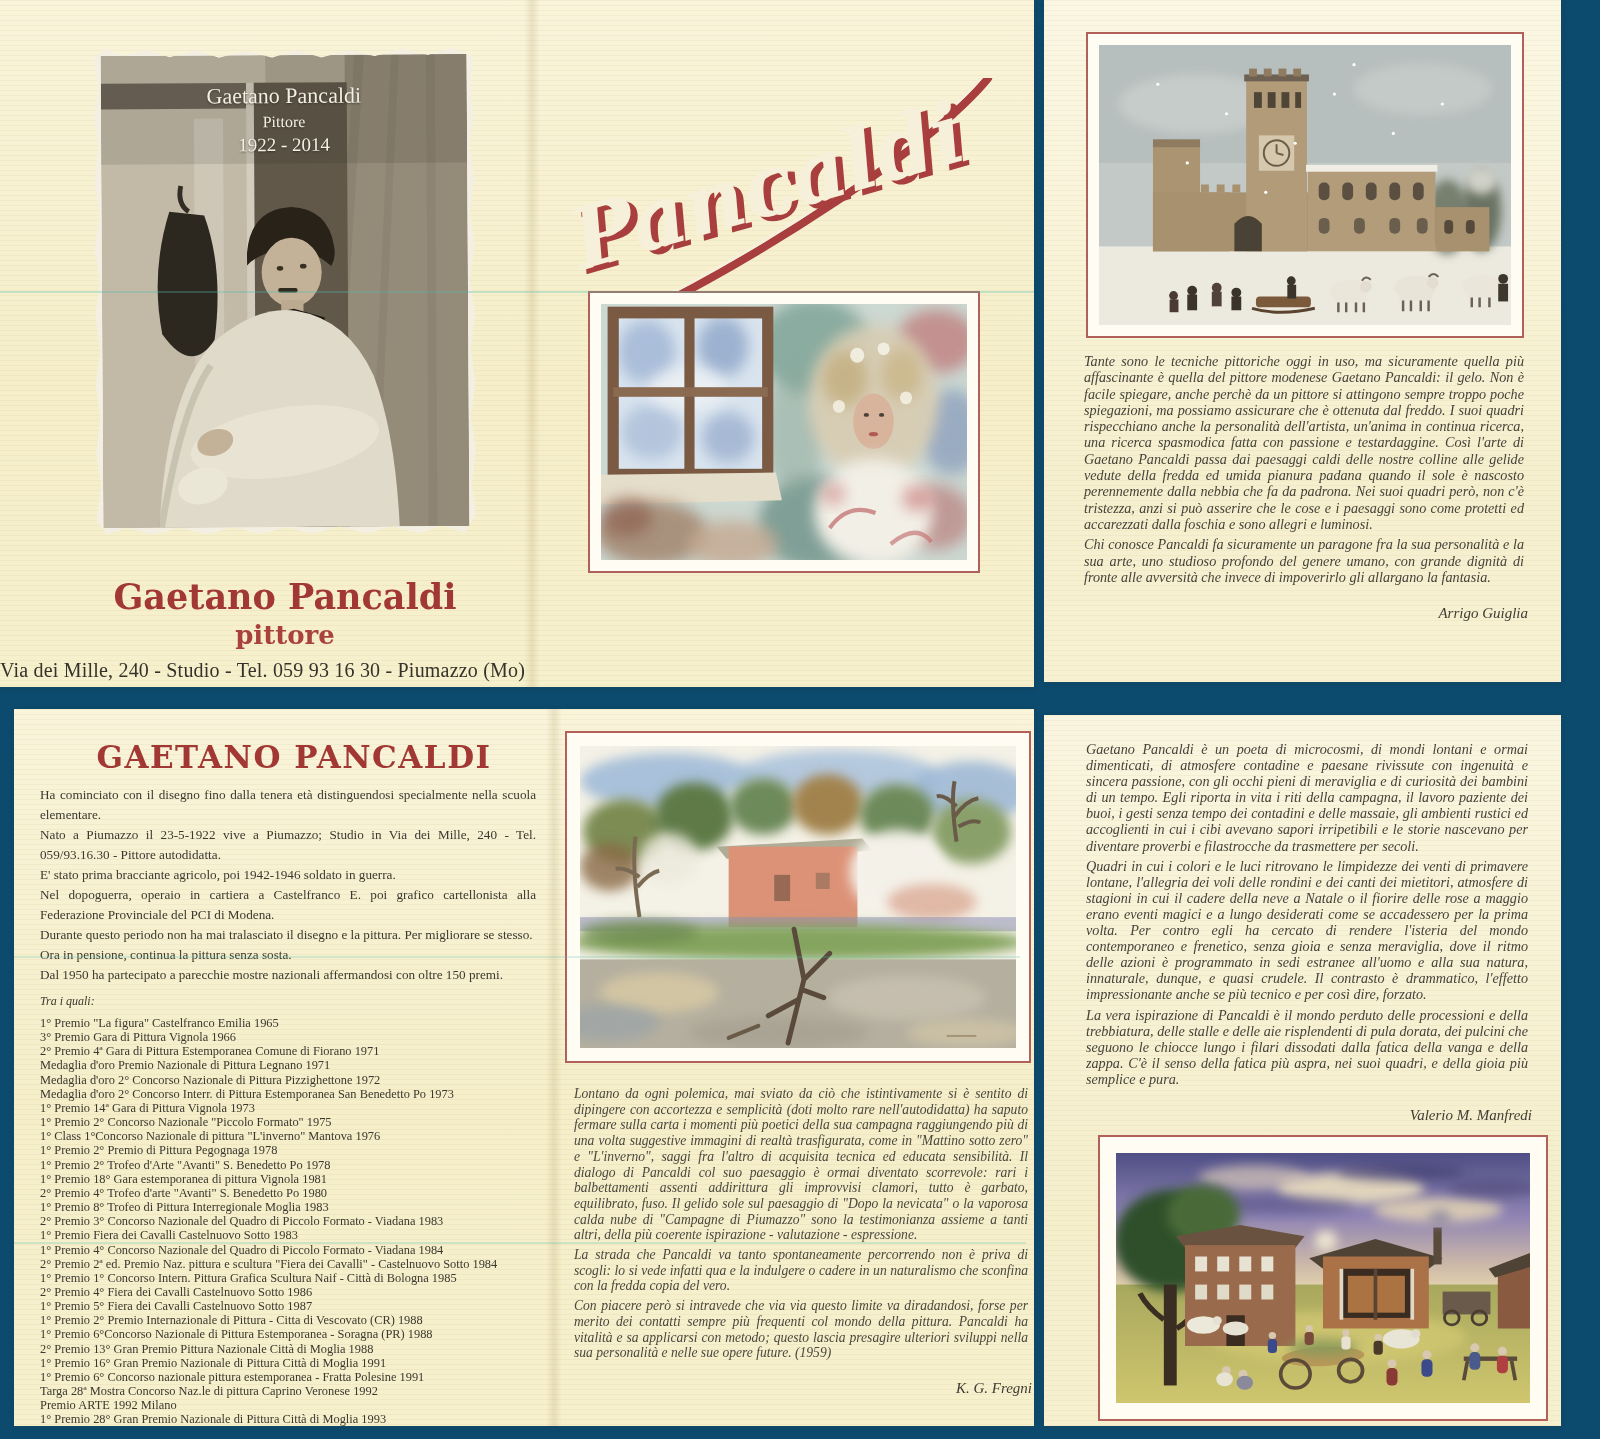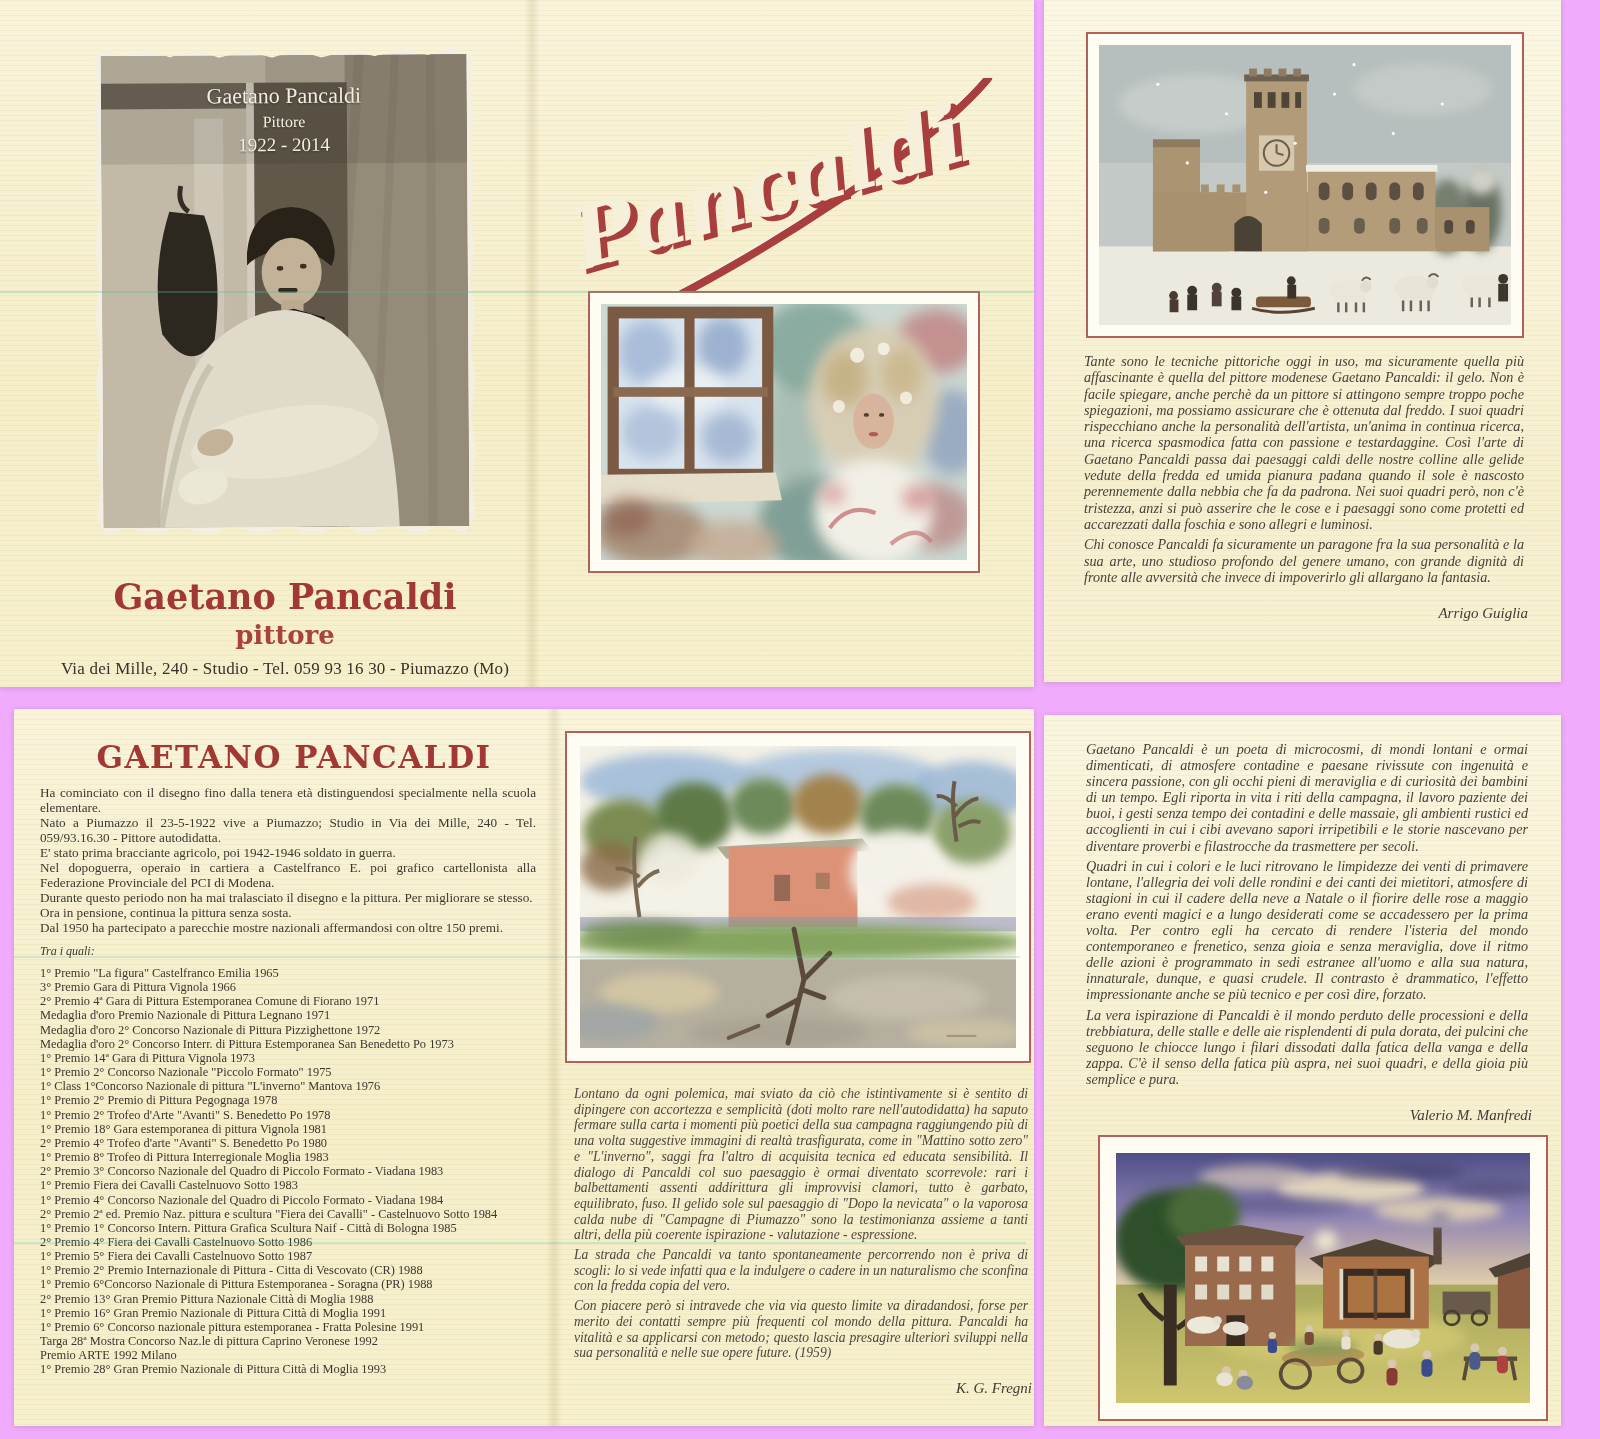--- a/index.html
+++ b/index.html
@@ -1,17 +1,17 @@
 <!DOCTYPE html>
 <html><head>
 <meta charset="utf-8">
 <style>
   * { margin:0; padding:0; box-sizing:border-box; }
   html,body { background:#fafaf6; }
-  .page { position:relative; width:1600px; height:1439px; background:#f0abfc; overflow:hidden;
+  .page { position:relative; width:1600px; height:1439px; background:#0c4a6e; overflow:hidden;
           font-family:"Liberation Serif","DejaVu Serif",serif; }
 
   
   .sheet { position:absolute; box-shadow:0 1px 5px rgba(60,50,20,.18);
     background-image:
       repeating-linear-gradient(180deg, rgba(185,165,115,.10) 0 1px, rgba(255,255,255,0) 1px 5px),
       linear-gradient(180deg,#f9f4da 0%,#f5eec9 55%,#f7f0cd 100%); }
   .sheet.tl { left:0;    top:5;   width:1034px; height:687px; }
   .sheet.tr { left:1044px; top:8;   width:517px;  height:682px;
     background-image:
@@ -36,22 +36,22 @@
     color:#f2efe4; text-shadow:0 1px 2px rgba(30,25,15,.55); line-height:1.35; }
   .photo-caption .cap-name  { font-size:22px; }
   .photo-caption .cap-role  { font-size:16px; }
   .photo-caption .cap-years { font-size:19px; }
 
   
   .tl-title   { position:absolute; left:0; top:576px; width:570px; text-align:center;
                 color:#a23834; font-weight:bold; font-size:35px; font-family:"DejaVu Serif",serif; }
   .tl-sub     { position:absolute; left:0; top:620px; width:570px; text-align:center;
                 color:#a9413c; font-weight:bold; font-size:26px; font-family:"DejaVu Serif",serif; }
-  .tl-address { position:absolute; left:0; top:659px; width:570px; text-align:center;
-                color:#34322b; font-size:17px; letter-spacing:.2px; }
+  .tl-address { position:absolute; left:0; top:659px; width:570px; text-align:left;
+                color:#34322b; font-size:20px; letter-spacing:.2px; }
 
   
   .frame { position:absolute; background:#fffdf3; border:2px solid #b2605a; padding:11px; }
   .frame svg { display:block; width:100%; height:100%; }
   .frame.f-sig  { left:588px; top:291px; width:392px; height:282px; }
   .frame.f-cast { left:42px;  top:32px;  width:438px; height:306px; }
   .frame.f-wat  { left:551px; top:22px;  width:466px; height:332px; padding:13px; }
   .frame.f-farm { left:54px;  top:420px; width:450px; height:286px; padding:16px; }
 
   
@@ -64,21 +64,21 @@
   .quote-tr  { left:36px;  top:349px; width:448px; font-size:14.2px; line-height:16.3px; }
   .quote-mid { left:556px; top:373px; width:462px; font-size:13.6px; line-height:15.7px; color:#4a473e; }
   .quote-br  { left:38px;  top:22px;  width:450px; font-size:14.2px; line-height:16.1px; }
   .sig-line { text-align:right; font-style:italic; margin-top:20px; font-size:15px; color:#3f3c34; }
 
   
   .bl-title { position:absolute; left:0; top:30px; width:560px; text-align:center;
               color:#a23834; font-weight:bold; font-size:31px; letter-spacing:1.5px;
               font-family:"DejaVu Serif",serif; }
   .bio-col { position:absolute; left:26px; top:76px; width:496px; color:#3b382f; }
-  .bio-line { font-size:13.2px; line-height:15px; text-align:justify; }
+  .bio-line { font-size:13.2px; line-height:20px; text-align:justify; }
   .list-intro { text-align:left; font-style:italic; font-size:12px; margin:9px 0 7px 0; color:#3b382f; }
   .prize-line { font-size:12.4px; line-height:14.15px; white-space:nowrap; }
 </style>
 </head>
 <body>
 
 <div class="page">
 
   <div class="sheet tl">
     <div class="crease" style="left:524px"></div>

